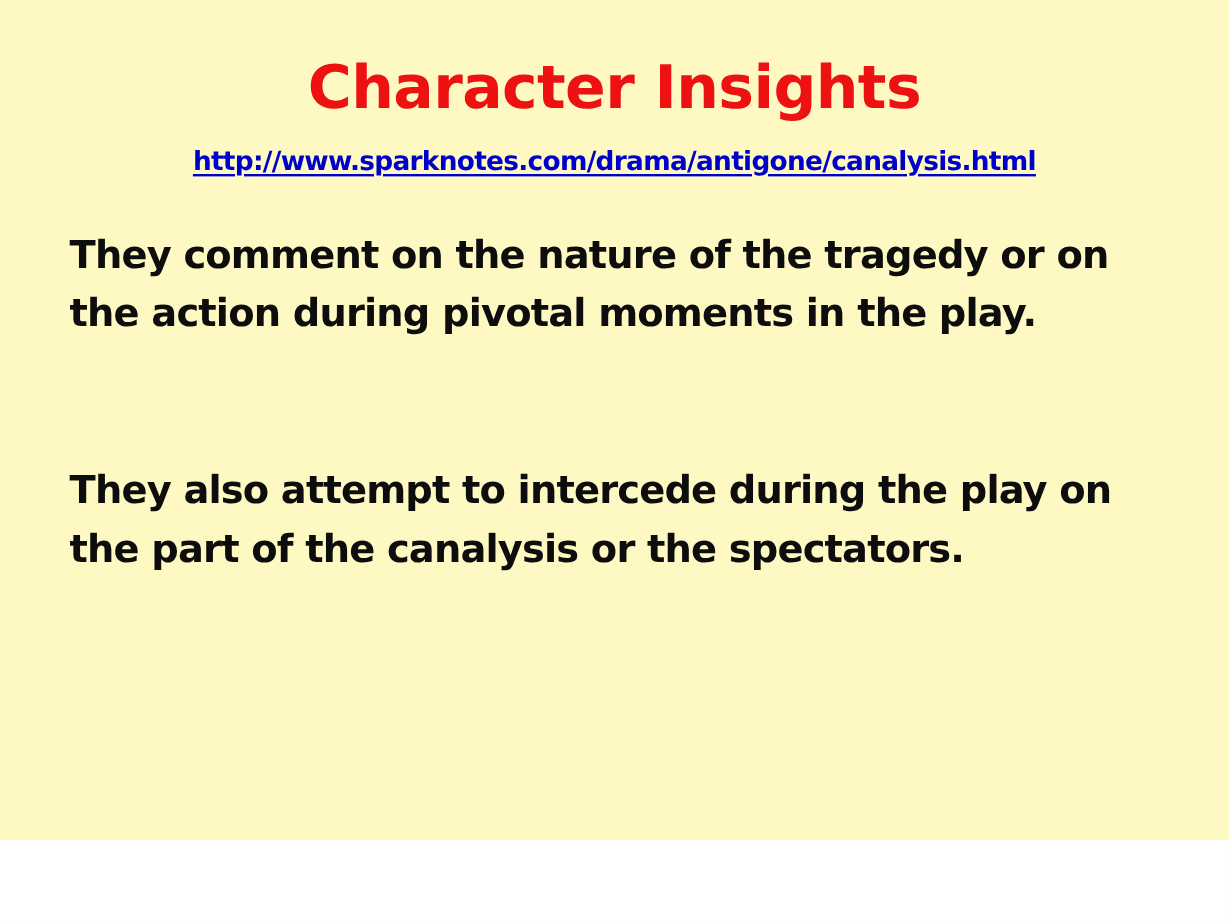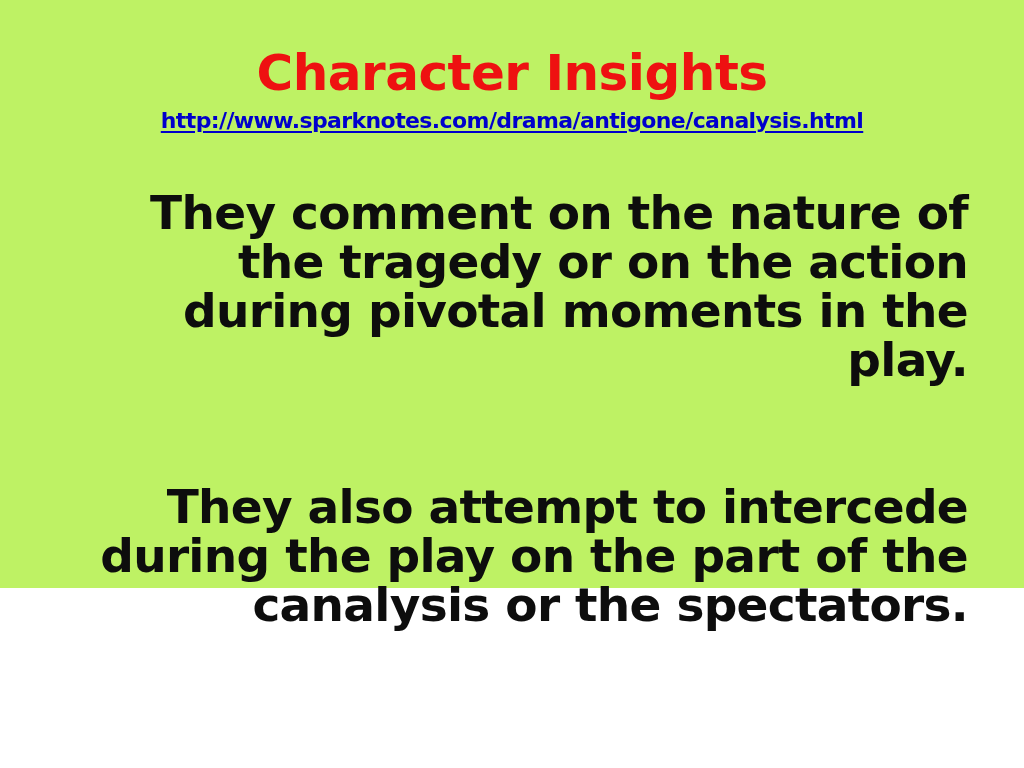--- a/index.html
+++ b/index.html
@@ -10,22 +10,22 @@
   body {
     width: 1024px;
     height: 768px;
     background: #ffffff;
     font-family: "Liberation Sans", sans-serif;
     overflow: hidden;
   }
   .slide {
     position: relative;
     width: 1024px;
-    height: 588px;
-    background: #bef264;
+    height: 700px;
+    background: #fef9c3;
     box-sizing: border-box;
   }
   .slide-header {
     position: absolute;
     top: 44px;
     left: 0;
     width: 1024px;
     text-align: center;
   }
   .slide-title {
@@ -33,21 +33,21 @@
     font-family: "DejaVu Sans", "Liberation Sans", sans-serif;
     font-weight: bold;
     font-size: 50px;
     line-height: 58px;
     letter-spacing: -0.5px;
     color: #ee1111;
     white-space: nowrap;
   }
   .slide-subtitle-link {
     display: inline-block;
-    margin-top: 5px;
+    margin-top: 20px;
     font-family: "DejaVu Sans", "Liberation Sans", sans-serif;
     font-weight: bold;
     font-size: 22px;
     line-height: 28px;
     letter-spacing: -0.6px;
     color: #0000cc;
     text-decoration: underline;
     text-decoration-thickness: 2px;
     text-underline-offset: 3px;
     white-space: nowrap;
@@ -55,26 +55,26 @@
   }
   .slide-body {
     position: absolute;
     top: 188px;
     left: 58px;
     width: 910px;
   }
   .body-paragraph {
     font-family: "DejaVu Sans", "Liberation Sans", sans-serif;
     font-weight: bold;
-    font-size: 47px;
+    font-size: 32px;
     line-height: 49px;
     letter-spacing: -0.7px;
     color: #0d0d0d;
     margin: 0;
-    text-align: right;
+    text-align: left;
   }
   .paragraph-spacer {
     height: 98px;
   }
 </style>
 </head>
 <body>
 
 <div class="slide">
 

